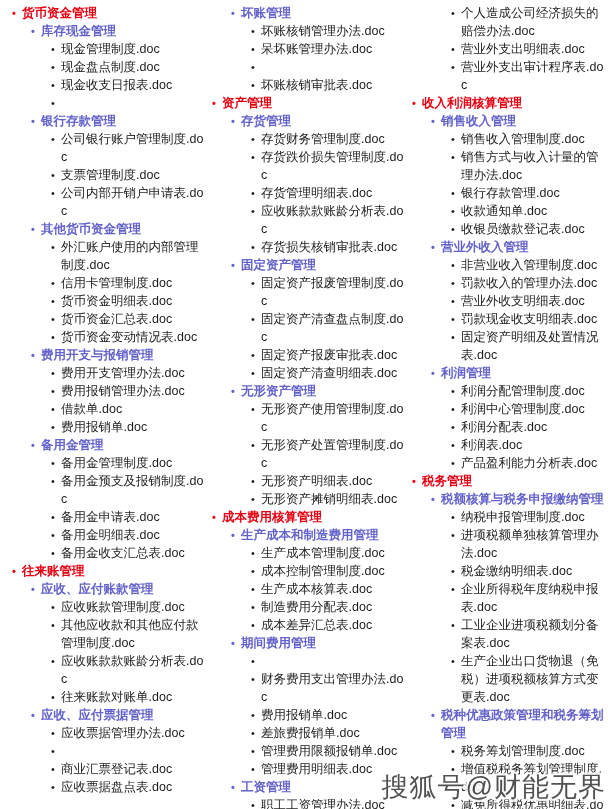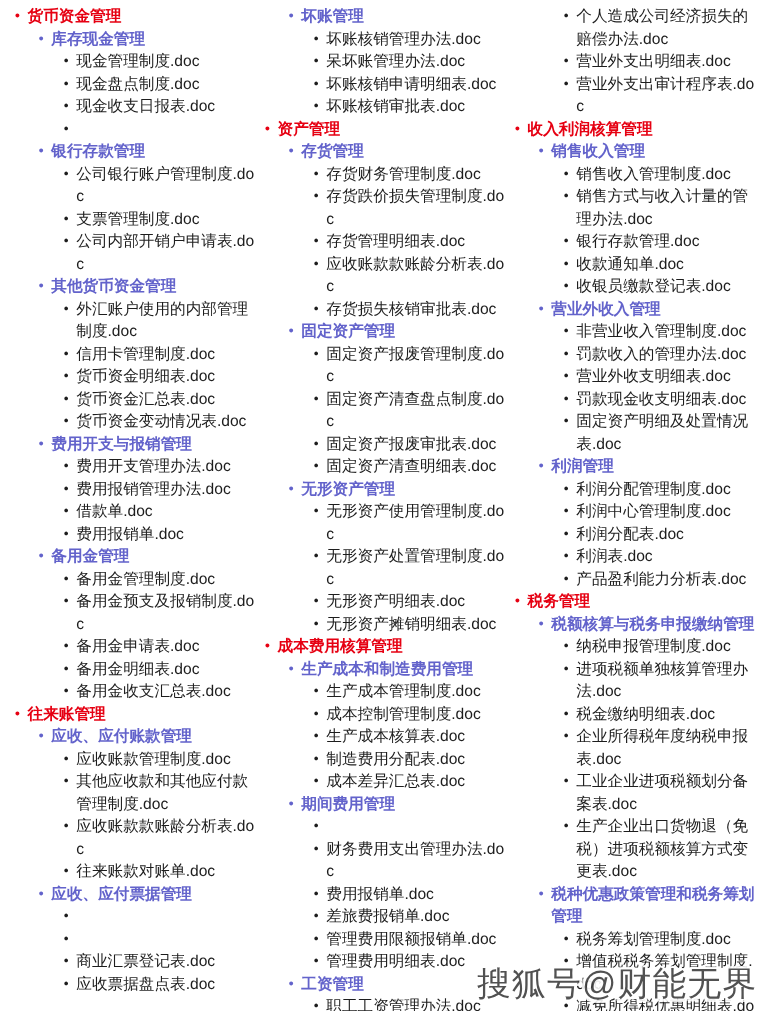--- a/index.html
+++ b/index.html
@@ -169,20 +169,21 @@
     <div class="item lv3">
       <span class="bullet">•</span>
       <span class="txt">往来账款对账单.doc</span>
     </div>
     <div class="item lv2">
       <span class="bullet">•</span>
       <span class="txt">应收、应付票据管理</span>
     </div>
     <div class="item lv3">
       <span class="bullet">•</span>
+      <span class="txt">应收票据管理办法.doc</span>
     </div>
     <div class="item lv3">
       <span class="bullet">•</span>
     </div>
     <div class="item lv3">
       <span class="bullet">•</span>
       <span class="txt">商业汇票登记表.doc</span>
     </div>
     <div class="item lv3">
       <span class="bullet">•</span>
@@ -197,21 +198,20 @@
     <div class="item lv3">
       <span class="bullet">•</span>
       <span class="txt">坏账核销管理办法.doc</span>
     </div>
     <div class="item lv3">
       <span class="bullet">•</span>
       <span class="txt">呆坏账管理办法.doc</span>
     </div>
     <div class="item lv3">
       <span class="bullet">•</span>
-      <span class="txt">坏账核销申请明细表.doc</span>
     </div>
     <div class="item lv3">
       <span class="bullet">•</span>
       <span class="txt">坏账核销审批表.doc</span>
     </div>
     <div class="item lv1">
       <span class="bullet">•</span>
       <span class="txt">资产管理</span>
     </div>
     <div class="item lv2">

